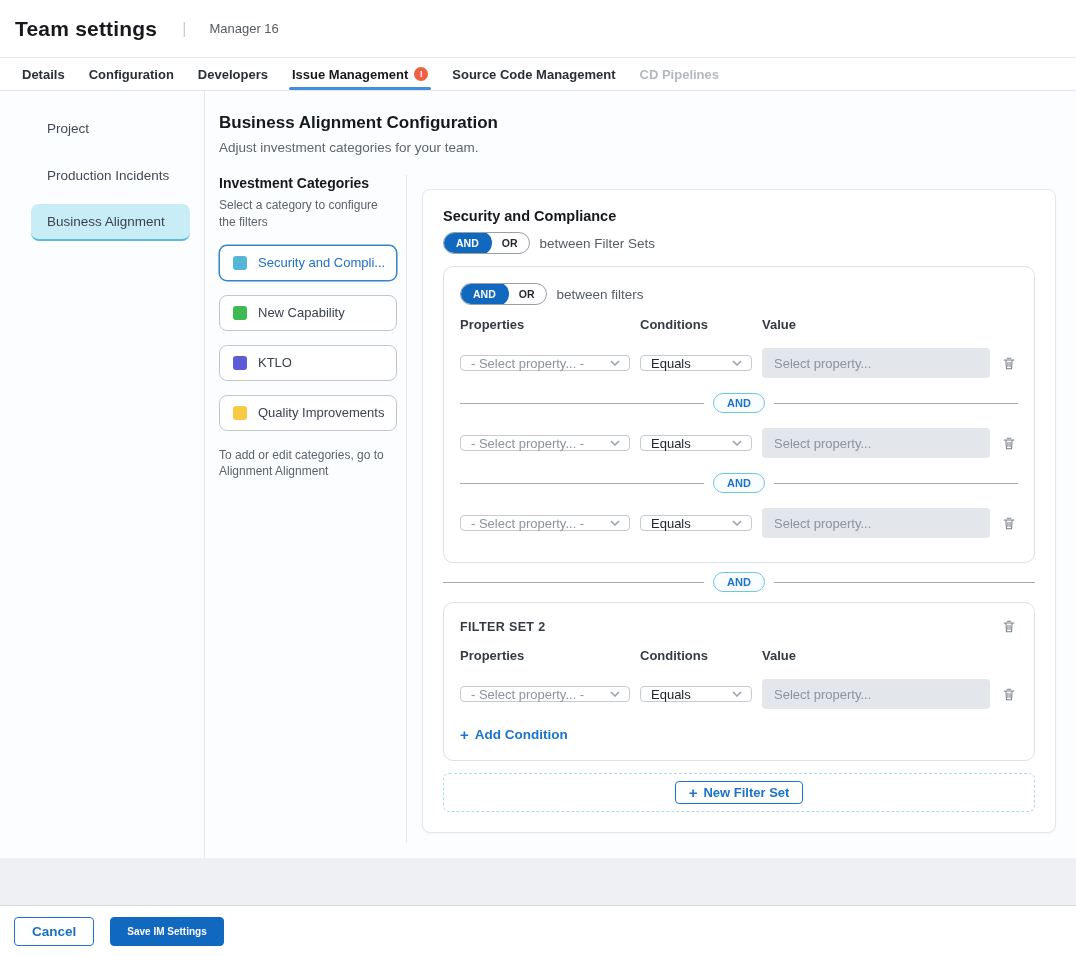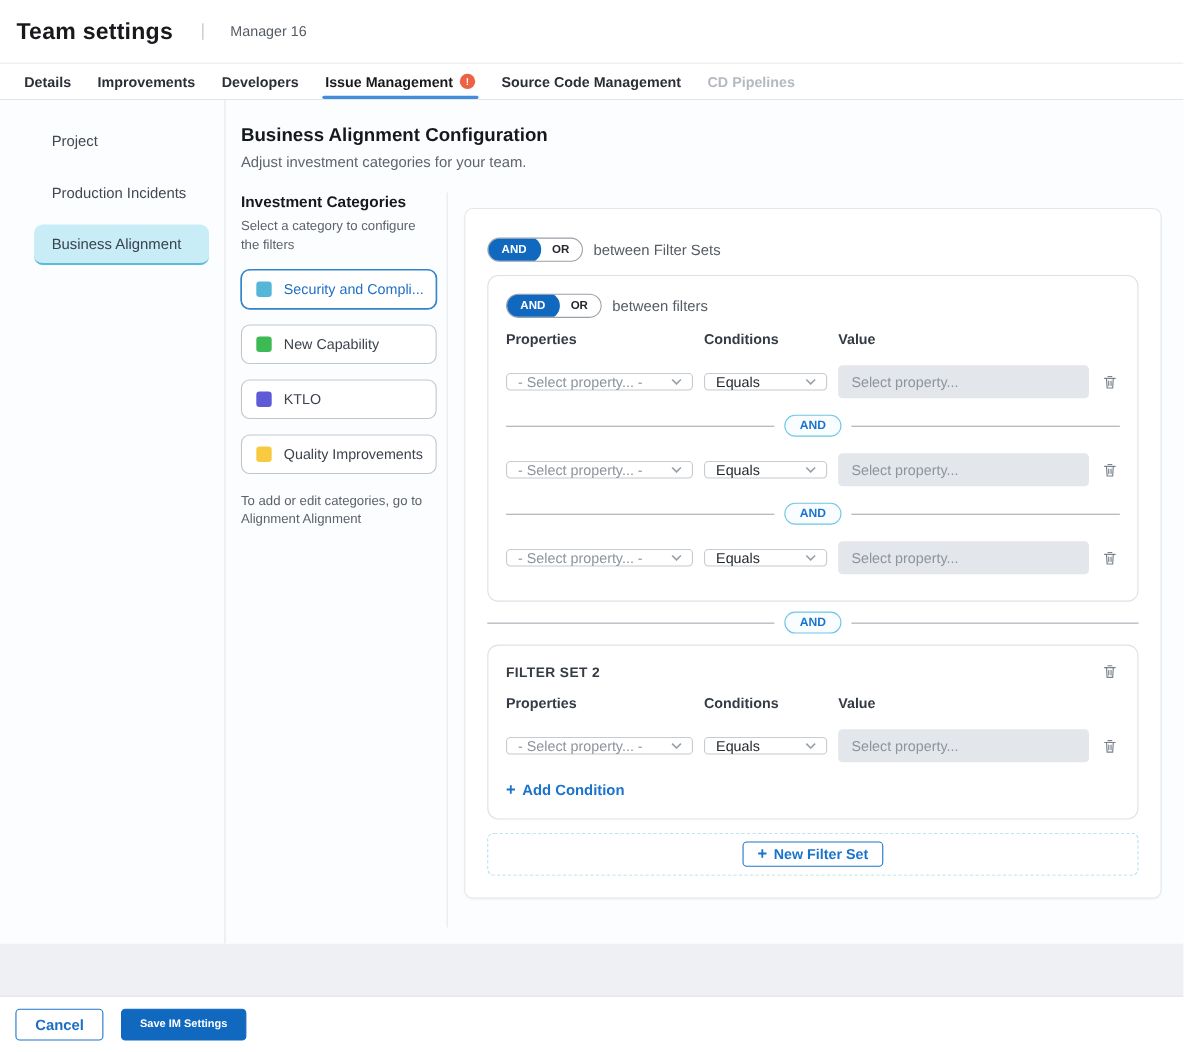--- a/index.html
+++ b/index.html
@@ -93,21 +93,21 @@
   <span class="title">Team settings</span>
   <span class="sep">|</span>
   <span class="subtitle">Manager 16</span>
 </div>
 
 <div class="tabbar">
   <div class="tab">
       <span>Details</span>
     </div>
   <div class="tab">
-      <span>Improvements</span>
+      <span>Configuration</span>
     </div>
   <div class="tab">
       <span>Developers</span>
     </div>
   <div class="tab active">
     <span>Issue Management</span>
     <span class="badge">!</span>
   </div>
   <div class="tab">
       <span>Source Code Management</span>
@@ -150,20 +150,21 @@
         <button class="cat-btn">
           <span class="swatch" style="background: rgb(248, 202, 65);"></span>
           <span>Quality Improvements</span>
         </button>
 
         <div class="cat-note">To add or edit categories, go to Alignment Alignment</div>
       </div>
 
       <div class="filter-pane">
         <div class="card">
+          <div class="fp-heading">Security and Compliance</div>
 
           <div class="toggle-row">
             <div class="andor">
               <span class="seg on">AND</span>
               <span class="seg off">OR</span>
             </div>
             <span class="toggle-label">between Filter Sets</span>
           </div>
 
           <div class="set-card">

